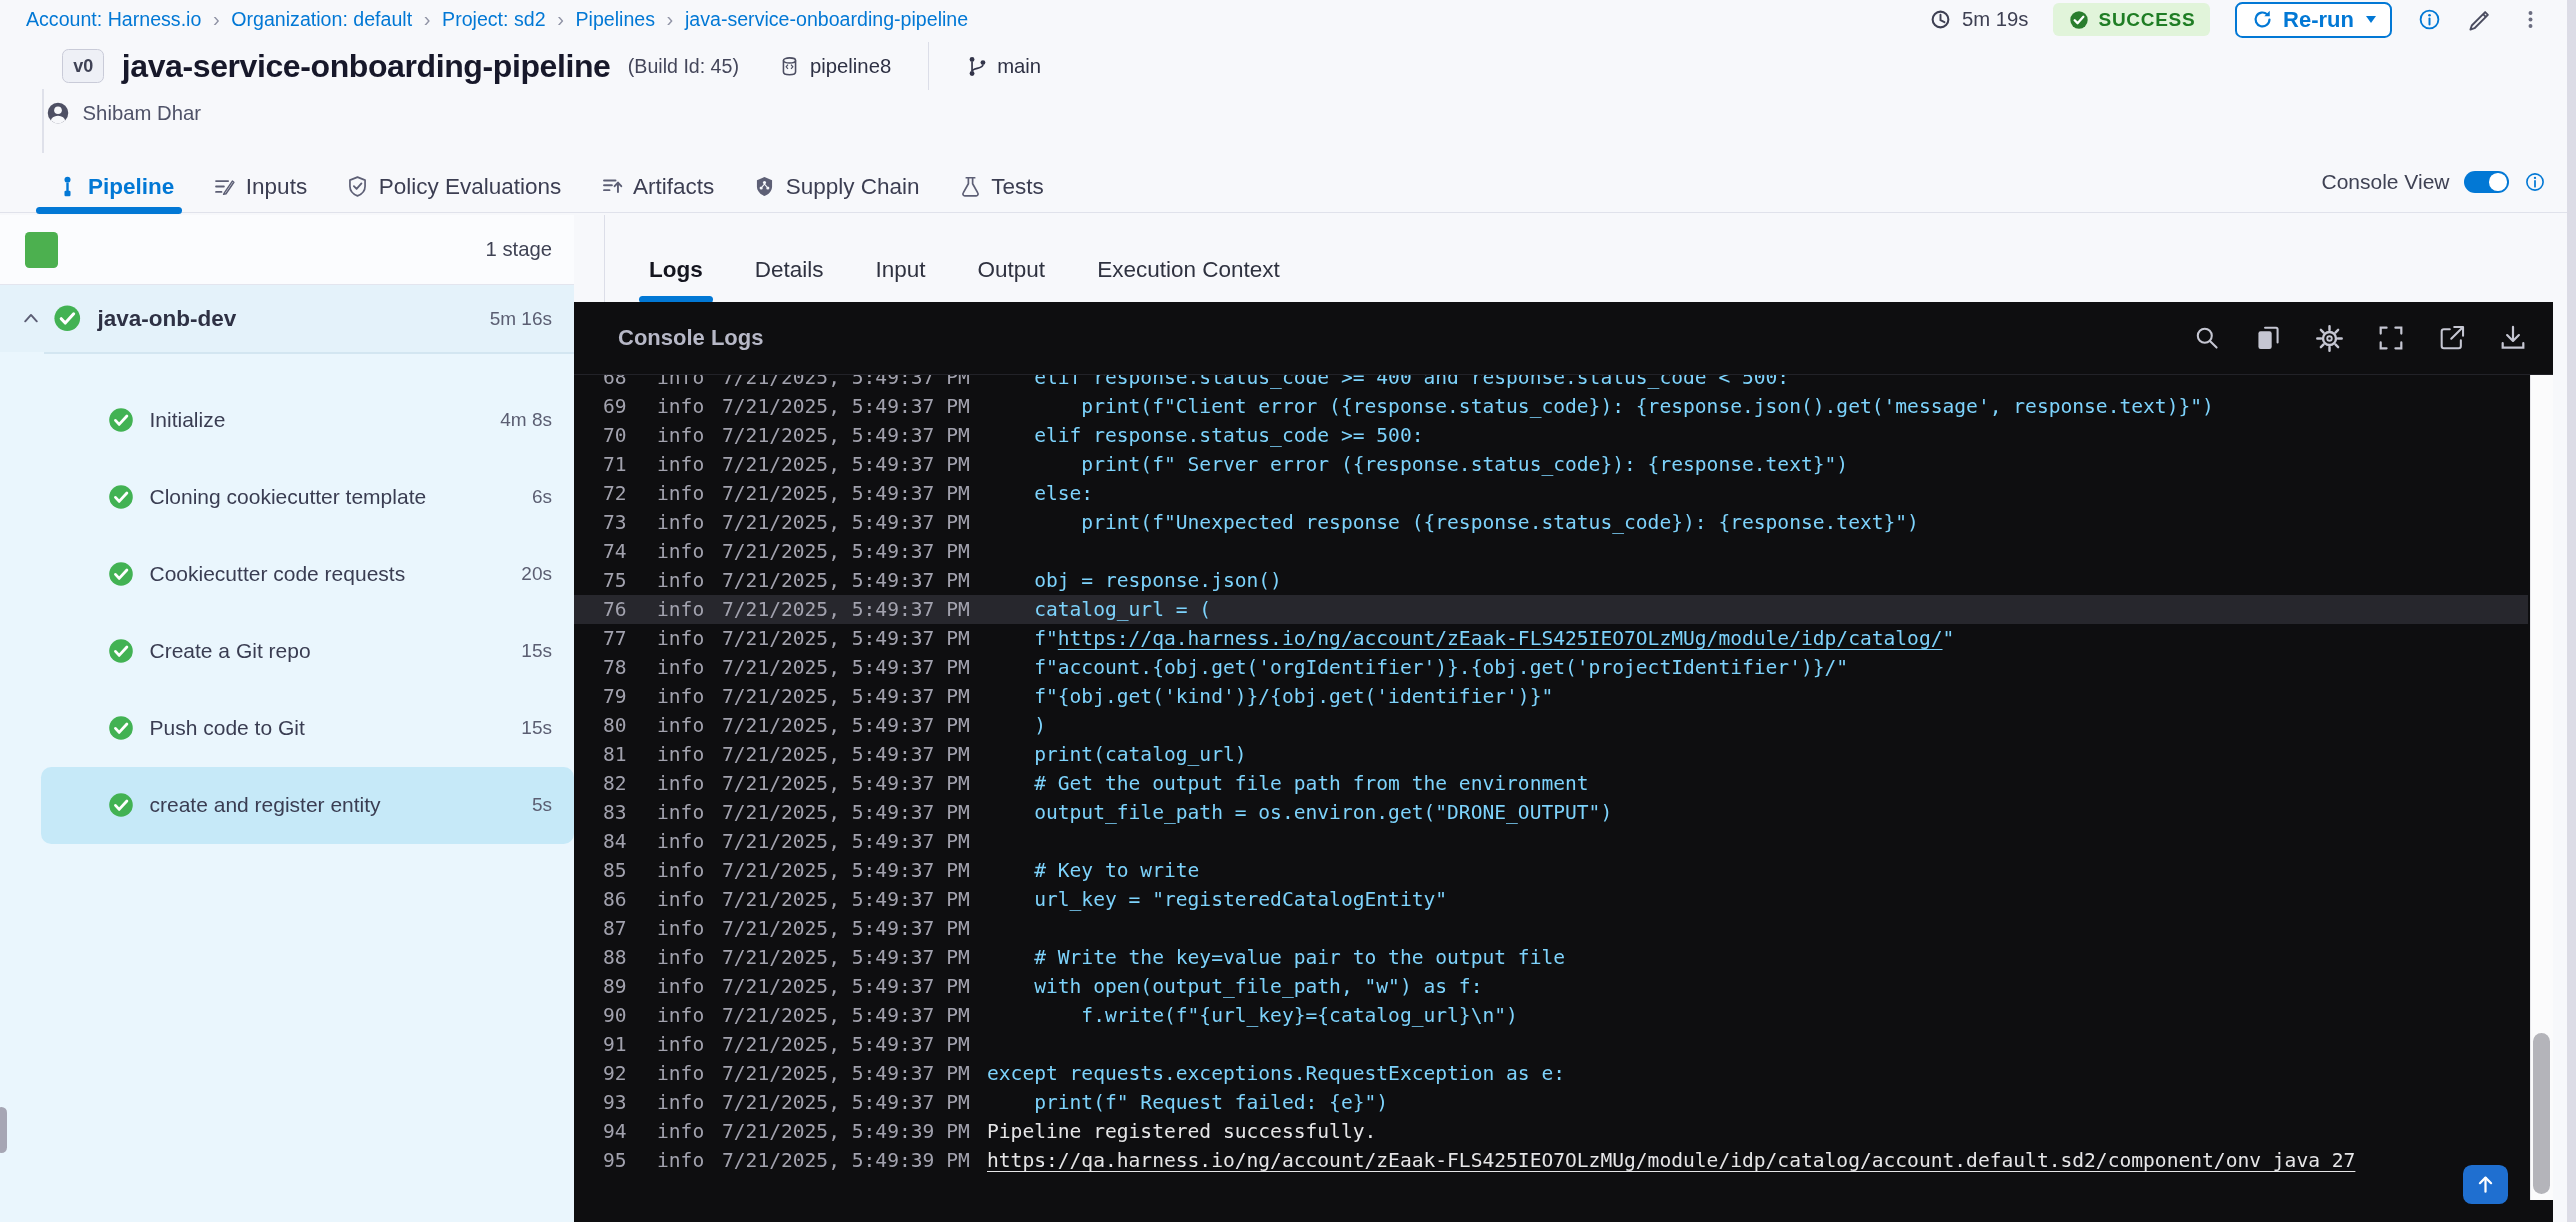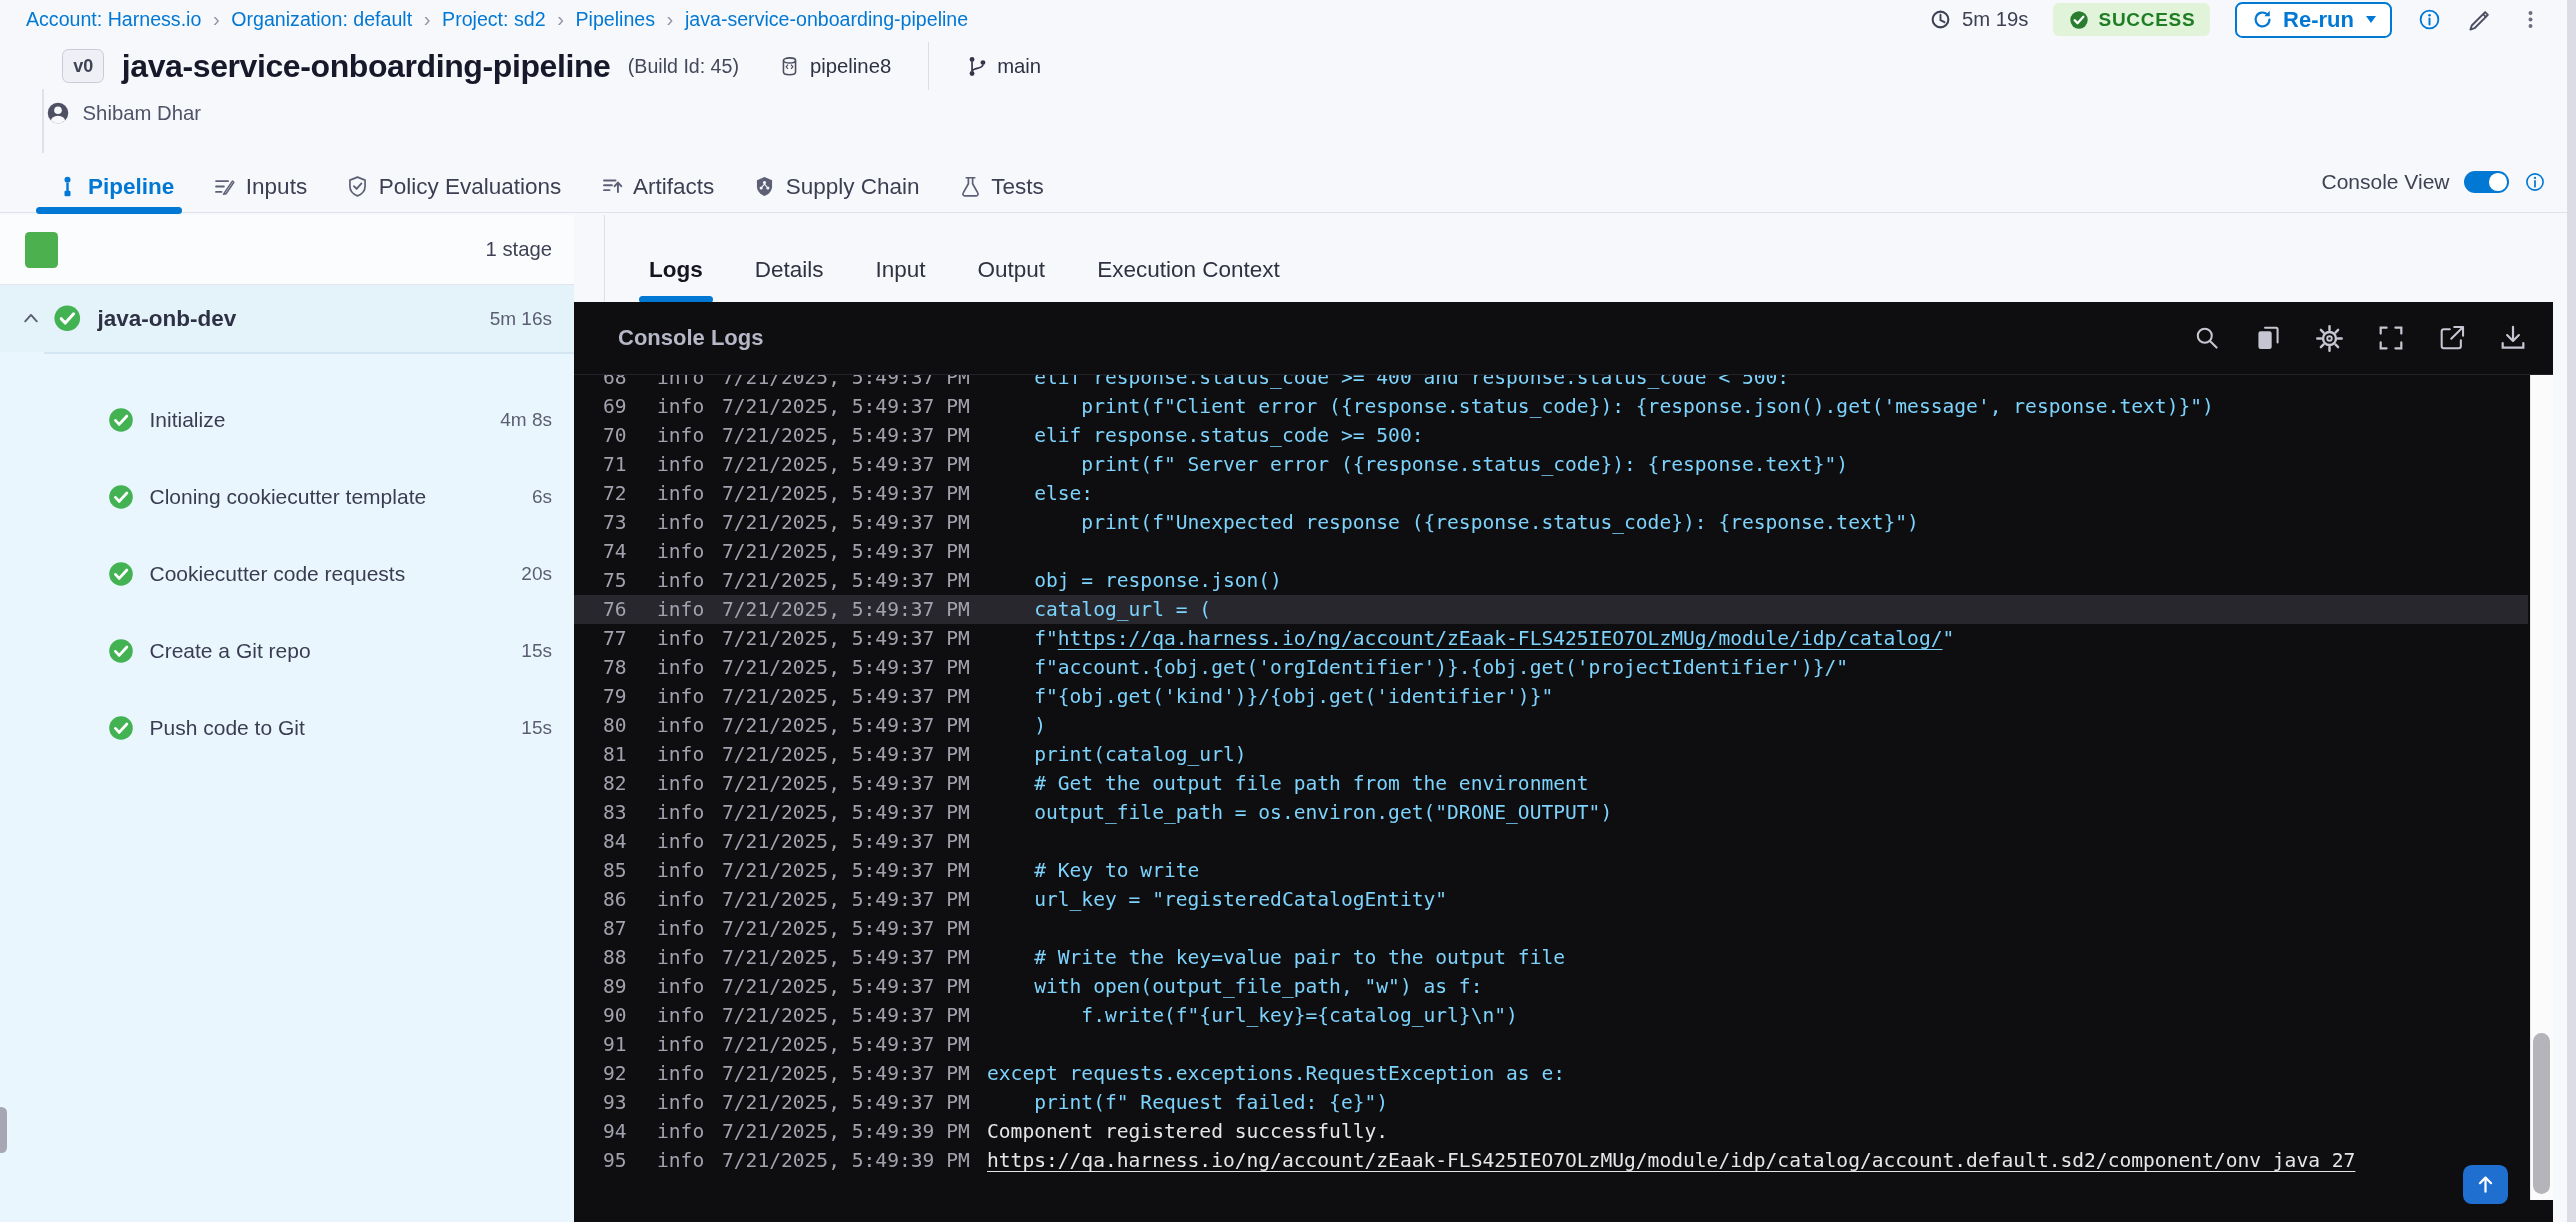--- a/index.html
+++ b/index.html
@@ -355,20 +355,30 @@
         <div class="step-row">
           <span>
             <svg width="28" height="28" viewBox="0 0 38 38">
               <circle cx="19" cy="19" r="16" fill="#42b253"></circle>
               <path d="M11.5 19.5l5 5.5 10.5-11.5" fill="none" stroke="#fff" stroke-width="3.8" stroke-linecap="round" stroke-linejoin="round"></path>
             </svg>
           </span>
           <span class="step-name">Push code to Git</span>
           <span class="step-dur">15s</span>
         </div>
+        <div class="step-row selected">
+          <span>
+            <svg width="28" height="28" viewBox="0 0 38 38">
+              <circle cx="19" cy="19" r="16" fill="#42b253"></circle>
+              <path d="M11.5 19.5l5 5.5 10.5-11.5" fill="none" stroke="#fff" stroke-width="3.8" stroke-linecap="round" stroke-linejoin="round"></path>
+            </svg>
+          </span>
+          <span class="step-name">create and register entity</span>
+          <span class="step-dur">5s</span>
+        </div>
       </div>
     <div class="sb-scroll-thumb"></div>
   </div>
 
   <div class="panel-tabs">
     <span class="ptab active">Logs</span>
     <span class="ptab">Details</span>
     <span class="ptab">Input</span>
     <span class="ptab">Output</span>
     <span class="ptab">Execution Context</span>
@@ -441,21 +451,21 @@
         <div class="lr"><span class="ln">84</span><span class="lvl">info</span><span class="ts">7/21/2025, 5:49:37 PM</span><span class="code"></span></div>
         <div class="lr"><span class="ln">85</span><span class="lvl">info</span><span class="ts">7/21/2025, 5:49:37 PM</span><span class="code">    # Key to write</span></div>
         <div class="lr"><span class="ln">86</span><span class="lvl">info</span><span class="ts">7/21/2025, 5:49:37 PM</span><span class="code">    url_key = "registeredCatalogEntity"</span></div>
         <div class="lr"><span class="ln">87</span><span class="lvl">info</span><span class="ts">7/21/2025, 5:49:37 PM</span><span class="code"></span></div>
         <div class="lr"><span class="ln">88</span><span class="lvl">info</span><span class="ts">7/21/2025, 5:49:37 PM</span><span class="code">    # Write the key=value pair to the output file</span></div>
         <div class="lr"><span class="ln">89</span><span class="lvl">info</span><span class="ts">7/21/2025, 5:49:37 PM</span><span class="code">    with open(output_file_path, "w") as f:</span></div>
         <div class="lr"><span class="ln">90</span><span class="lvl">info</span><span class="ts">7/21/2025, 5:49:37 PM</span><span class="code">        f.write(f"{url_key}={catalog_url}\n")</span></div>
         <div class="lr"><span class="ln">91</span><span class="lvl">info</span><span class="ts">7/21/2025, 5:49:37 PM</span><span class="code"></span></div>
         <div class="lr"><span class="ln">92</span><span class="lvl">info</span><span class="ts">7/21/2025, 5:49:37 PM</span><span class="code">except requests.exceptions.RequestException as e:</span></div>
         <div class="lr"><span class="ln">93</span><span class="lvl">info</span><span class="ts">7/21/2025, 5:49:37 PM</span><span class="code">    print(f" Request failed: {e}")</span></div>
-        <div class="lr"><span class="ln">94</span><span class="lvl">info</span><span class="ts">7/21/2025, 5:49:39 PM</span><span class="code plain">Component registered successfully.</span></div>
+        <div class="lr"><span class="ln">94</span><span class="lvl">info</span><span class="ts">7/21/2025, 5:49:39 PM</span><span class="code plain">Pipeline registered successfully.</span></div>
         <div class="lr"><span class="ln">95</span><span class="lvl">info</span><span class="ts">7/21/2025, 5:49:39 PM</span><span class="code plain ulink">https://qa.harness.io/ng/account/zEaak-FLS425IEO7OLzMUg/module/idp/catalog/account.default.sd2/component/onv_java_27</span></div>
       </div>
     <div class="scroll-top-btn">
       <svg width="25" height="25" viewBox="0 0 38 38">
           <path d="M19 30V9" stroke="#fff" stroke-width="3.4" stroke-linecap="round"></path>
           <path d="M10.5 17L19 8.5 27.5 17" fill="none" stroke="#fff" stroke-width="3.4" stroke-linecap="round" stroke-linejoin="round"></path>
         </svg>
     </div>
     <div class="con-scrollbar">
         <div class="thumb"></div>

